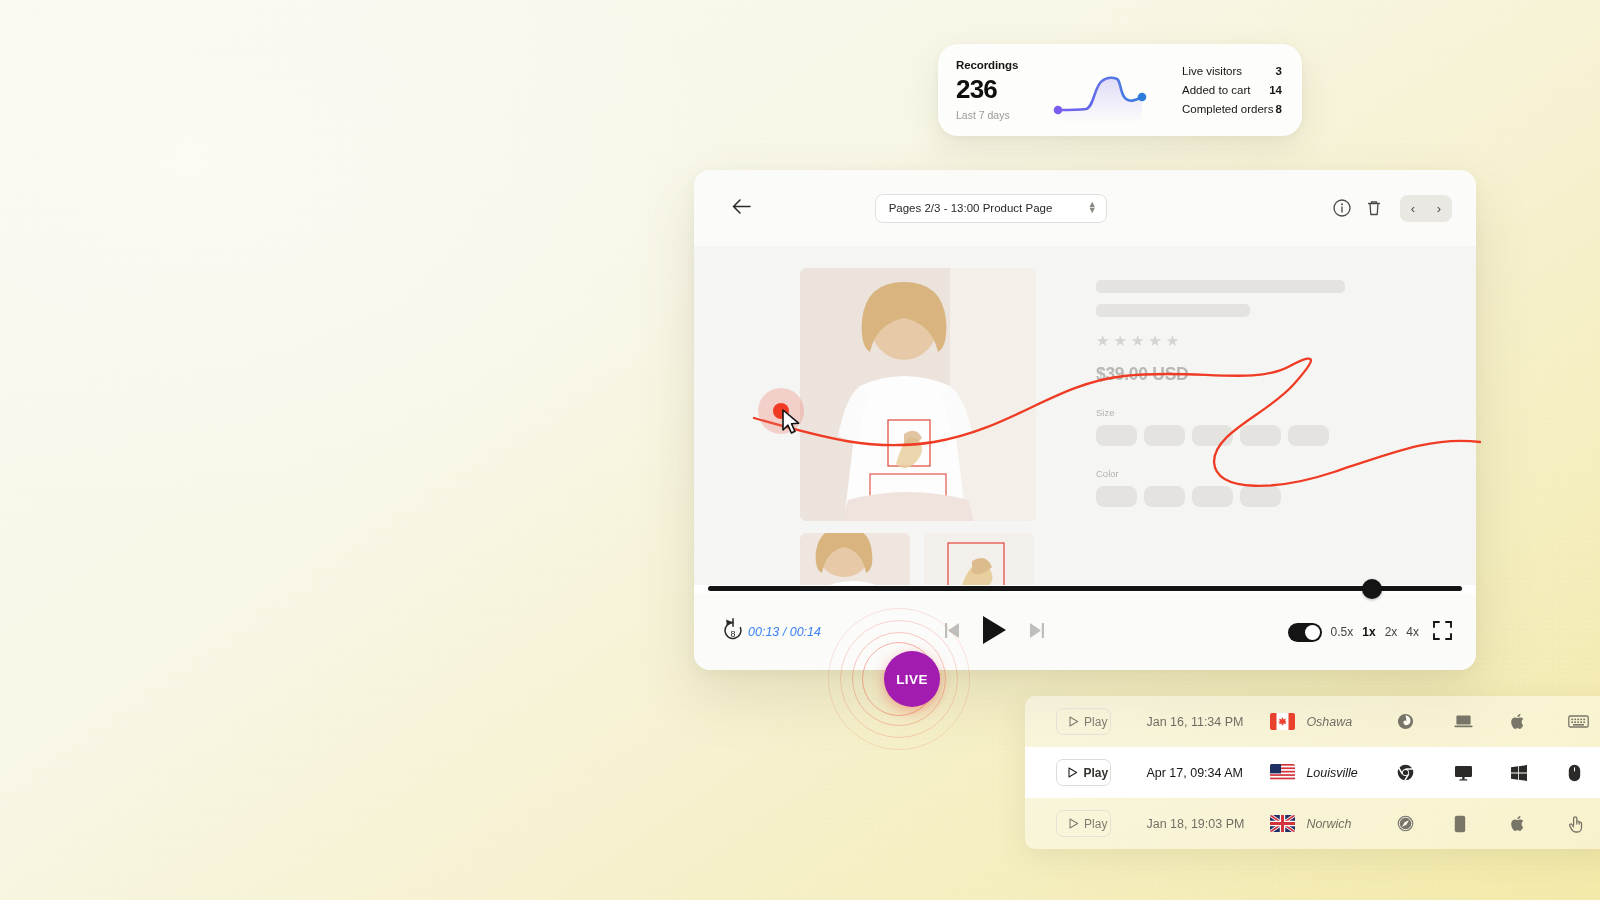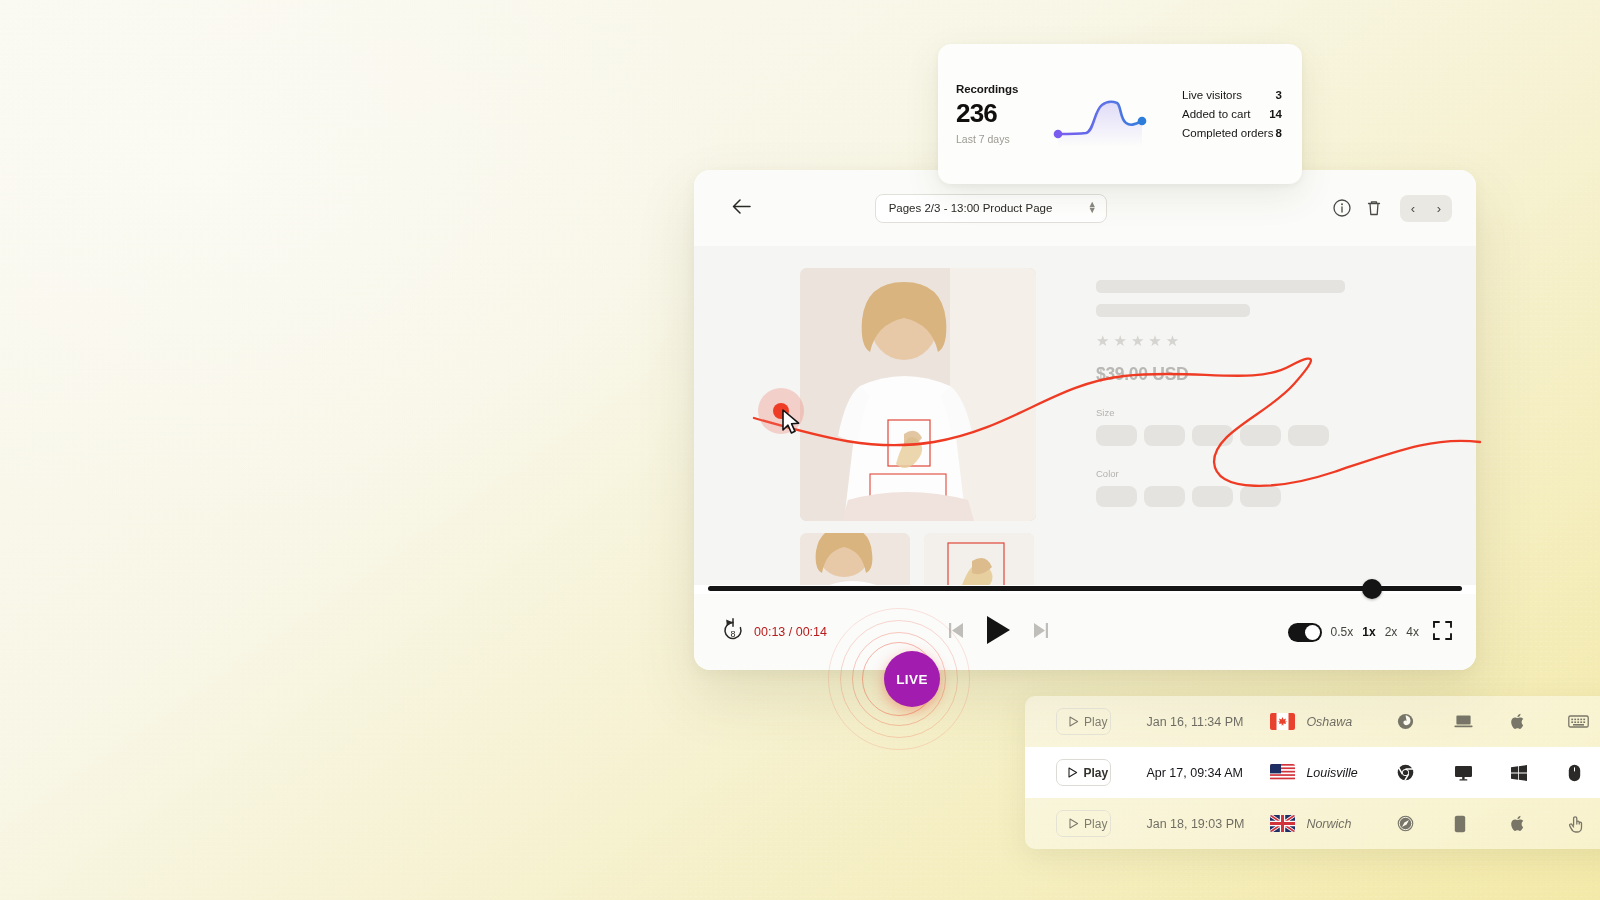--- a/index.html
+++ b/index.html
@@ -29,22 +29,22 @@
     font-size: 62px; line-height: 1.06; font-weight: 700;
     letter-spacing: -1.6px; color:#100f0d;
   }
   .hero p {
     margin-top: 42px; font-size: 20.5px; line-height: 2.29;
     color:#1c1b19; letter-spacing:-0.1px; max-width: 470px;
   }
 
   
   .stats-card{
-    position:absolute; left:938px; top:44px; width:364px; height:140px;
-    background:#fdfdfb; border-radius:13px;
+    position:absolute; left:938px; top:44px; width:364px; height:92px;
+    background:#fdfdfb; border-radius:20px;
     box-shadow: 0 12px 34px rgba(80,75,40,.10), 0 2px 6px rgba(80,75,40,.05);
     display:flex; align-items:center; padding: 0 20px 0 18px; z-index:6;
   }
   .stats-left{ width:92px; }
   .stats-label{ font-size:11.5px; font-weight:700; color:#171614; letter-spacing:-.1px; }
   .stats-value{ font-size:26px; font-weight:800; color:#100f0d; letter-spacing:-.8px; margin-top:3px; }
   .stats-sub{ font-size:10.5px; color:#9c9a93; margin-top:4px; }
   .spark{ width:108px; height:74px; position:relative; margin: 0 6px 0 2px; }
   .stats-right{ flex:1; padding-left:18px; }
   .stat-row{ display:flex; justify-content:space-between; align-items:center; font-size:11.5px; color:#171614; padding:3.6px 0; }
@@ -110,21 +110,21 @@
   .progress{ height:9px; background:#fff; position:relative; flex-shrink:0; }
   .progress .track{ position:absolute; left:14px; right:14px; top:1px; height:5px; background:#141414; border-radius:3px; }
   .progress .knob{
     position:absolute; top:-6px; width:20px; height:20px; border-radius:50%;
     background:#141414; box-shadow:0 1px 3px rgba(0,0,0,.3);
   }
   .controls{
     height:76px; background:#fbfbf9; display:flex; align-items:center;
     padding: 0 24px 0 26px; flex-shrink:0;
   }
-  .time{ font-size:12.5px; color:#b91c1c; margin-left:8px; }
+  .time{ font-size:12.5px; color:#3b82f6; margin-left:2px;font-style:italic; }
   .transport{ display:flex; align-items:center; gap:18px; margin:0 auto; }
   .speedbox{ display:flex; align-items:center; gap:9px; margin-left:auto; }
   .toggle{ width:34px; height:19px; border-radius:11px; background:#141414; position:relative; }
   .toggle i{ position:absolute; right:2px; top:2px; width:15px; height:15px; border-radius:50%; background:#fff; }
   .spd{ font-size:12px; color:#45443f; }
   .spd.on{ font-weight:800; color:#111; }
 
   
   .clickdot{ position:absolute; left:758px; top:388px; width:46px; height:46px; border-radius:50%;
     background:rgba(240,120,105,.30); z-index:7; }

